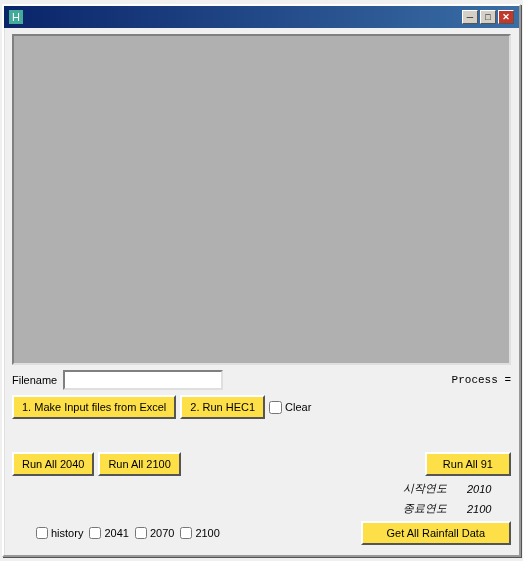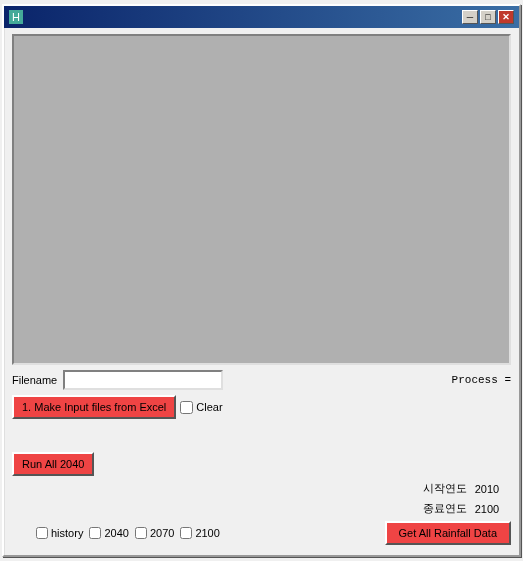--- a/index.html
+++ b/index.html
@@ -167,21 +167,21 @@
       font-size: 11px;
     }
 
     .buttons-row {
       display: flex;
       align-items: center;
       gap: 4px;
     }
 
     .win-btn {
-      background: #ef4444;
+      background: #fde047;
       border: 2px solid;
       border-top-color: #fff;
       border-left-color: #fff;
       border-bottom-color: #555;
       border-right-color: #555;
       padding: 2px 8px;
       font-size: 11px;
       cursor: pointer;
       white-space: nowrap;
       height: 24px;
@@ -198,51 +198,51 @@
 
     .run-all-91-btn {
       margin-left: auto;
       padding: 2px 16px;
     }
 
     .year-row {
       display: flex;
       align-items: center;
       justify-content: flex-end;
-      gap: 0;
+      gap: 20px;
       padding-right: 4px;
+      font-style: italic;
     }
 
     .year-label {
       color: #000;
     }
 
     .year-value {
       color: #000;
       min-width: 40px;
-      text-align: center;
     }
 
     .bottom-row {
       display: flex;
       align-items: center;
       gap: 4px;
       padding-bottom: 4px;
     }
 
     .bottom-checkboxes {
       display: flex;
       align-items: center;
       gap: 6px;
       padding-left: 24px;
     }
 
     .get-rainfall-btn {
       margin-left: auto;
-      padding: 2px 12px;
+      padding: 2px 24px;
     }
 
     .clear-checkbox {
       display: flex;
       align-items: center;
       gap: 3px;
     }
   </style>
 </head>
 <body>
@@ -268,49 +268,52 @@
 
     <div class="filename-row">
       <span class="filename-label">Filename</span>
       <input class="filename-input" type="text" style="">
       <span class="process-label">Process =</span>
     </div>
 
 
     <div class="buttons-row">
       <button class="win-btn">1. Make Input files from Excel</button>
+      <button class="win-btn">2. Run HEC1</button>
       <div class="clear-checkbox">
         <input type="checkbox" id="clear-cb" style="">
         <label for="clear-cb">Clear</label>
       </div>
     </div>
 
     <div class="run-row">
       <button class="win-btn">Run All 2040</button>
+      <button class="win-btn">Run All 2100</button>
+      <button class="win-btn run-all-91-btn">Run All 91</button>
     </div>
 
     <div class="year-row">
       <span class="year-label">시작연도</span>
       <span class="year-value">2010</span>
     </div>
 
     <div class="year-row">
       <span class="year-label">종료연도</span>
       <span class="year-value">2100</span>
     </div>
 
     <div class="bottom-row">
       <div class="bottom-checkboxes">
         <div class="checkbox-item">
           <input type="checkbox" id="hist-cb" style="">
           <label for="hist-cb">history</label>
         </div>
         <div class="checkbox-item">
           <input type="checkbox" id="cb2040" style="">
-          <label for="cb2040">2040</label>
+          <label for="cb2040">2041</label>
         </div>
         <div class="checkbox-item">
           <input type="checkbox" id="cb2070" style="">
           <label for="cb2070">2070</label>
         </div>
         <div class="checkbox-item">
           <input type="checkbox" id="cb2100" style="">
           <label for="cb2100">2100</label>
         </div>
       </div>

